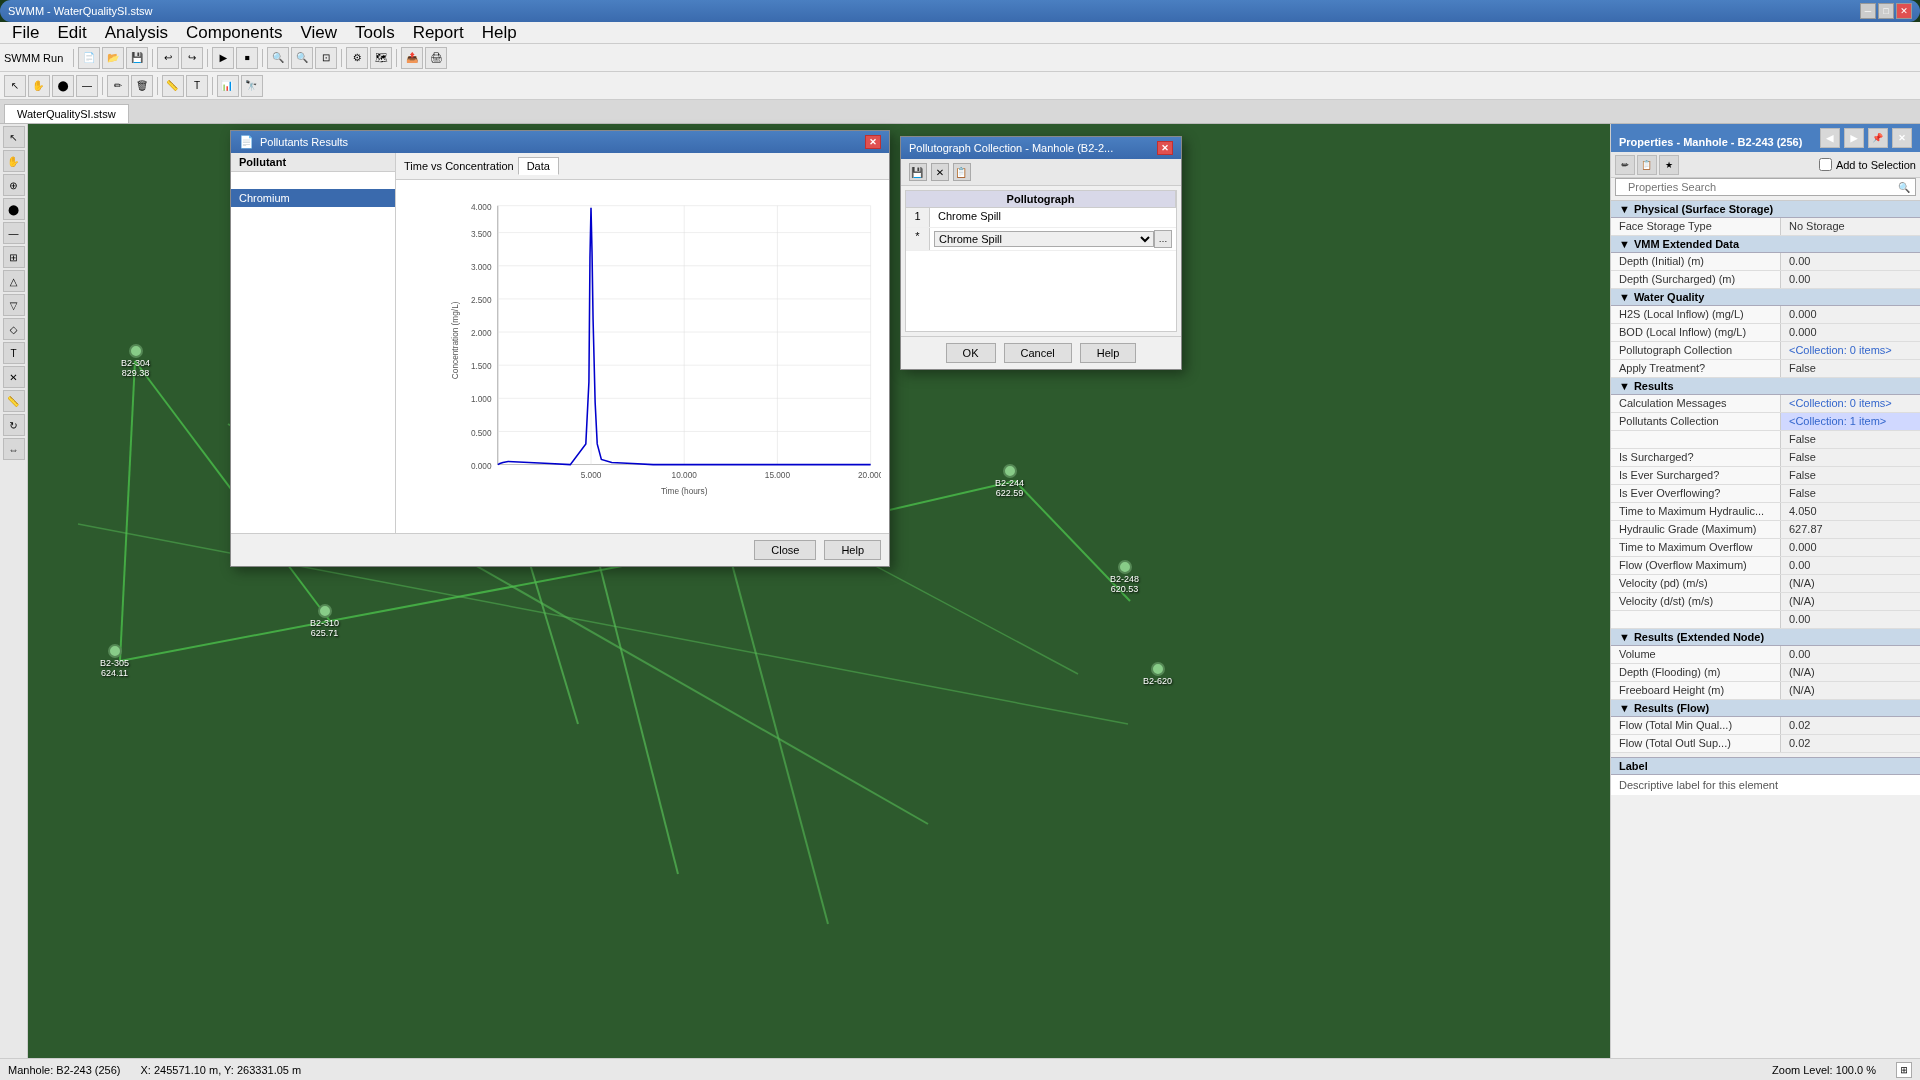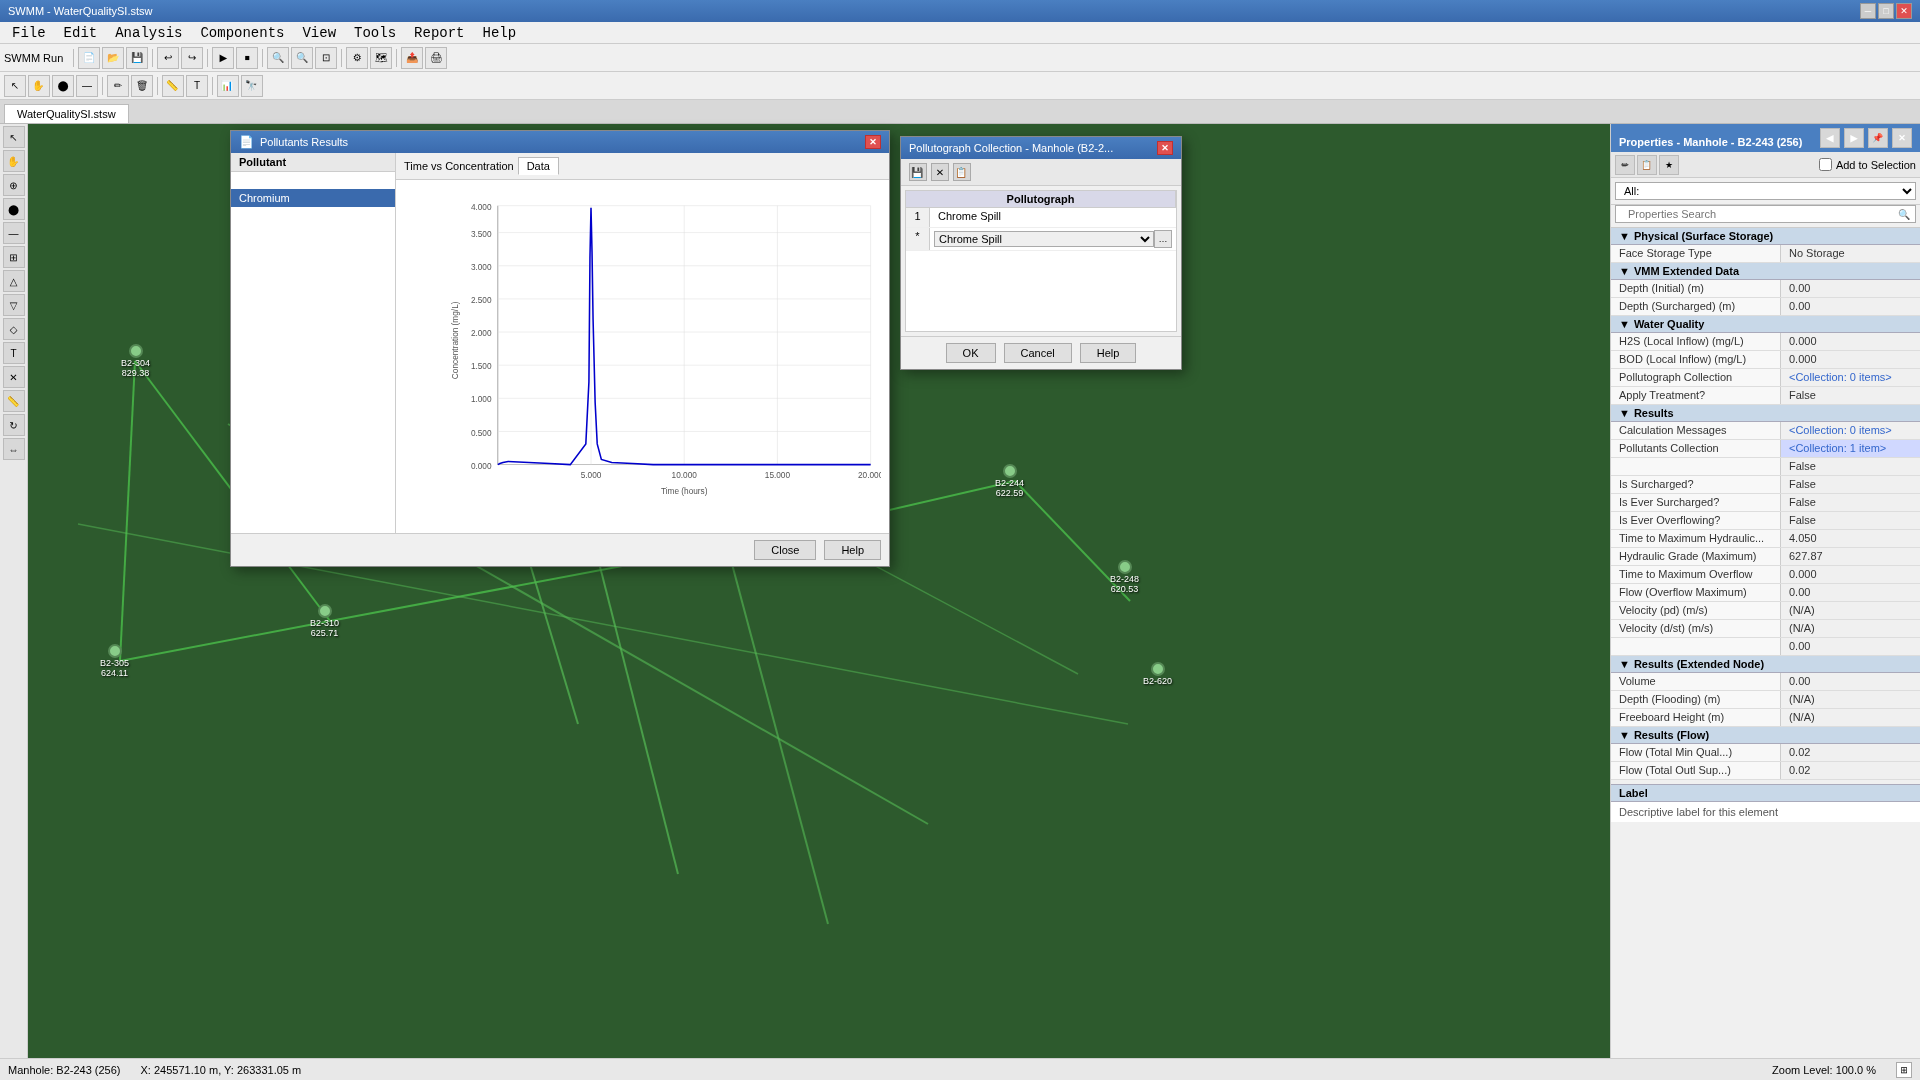--- a/index.html
+++ b/index.html
@@ -16,20 +16,21 @@
     
     .title-bar {
       background: linear-gradient(to bottom, #4a7fc1, #3a6aad);
       height: 22px;
       display: flex;
       align-items: center;
       justify-content: space-between;
       padding: 0 8px;
       color: white;
       font-size: 11px;
+      border-radius: 11px;
     }
     .title-bar-controls { display: flex; gap: 2px; }
     .title-bar-btn {
       width: 16px; height: 16px;
       background: #ccc;
       border: 1px solid #999;
       cursor: pointer;
       display: flex; align-items: center; justify-content: center;
       font-size: 9px;
     }
@@ -41,23 +42,22 @@
       height: 22px;
       display: flex;
       align-items: center;
       padding: 0 4px;
       border-bottom: 1px solid #ccc;
       gap: 2px;
     }
     .menu-item {
       padding: 2px 8px;
       cursor: pointer;
-      font-size: 14px;
+      font-size: 17px;
       color: #000;
-      font-family: Liberation Mono, monospace;
     }
 
     
     .toolbar {
       background: #f0f0f0;
       height: 28px;
       display: flex;
       align-items: center;
       padding: 0 4px;
       border-bottom: 1px solid #ccc;
@@ -645,25 +645,20 @@
     </div>
     <div class="right-panel-toolbar">
       <div class="right-panel-toolbar-btn">✏</div>
       <div class="right-panel-toolbar-btn">📋</div>
       <div class="right-panel-toolbar-btn">★</div>
       <div style="margin-left:auto;display:flex;align-items:center;gap:4px;">
         <input type="checkbox" style="margin: 0px;">
         <span>Add to Selection</span>
       </div>
     </div>
-    <div class="panel-controls">
-      <select class="panel-filter-select">
-        <option>All:</option>
-      </select>
-    </div>
     <div class="panel-controls" style="padding-top:0;">
       <div class="panel-search-box">
         <input class="panel-search-input" type="text" placeholder="Properties Search" style="">
         <span style="color:#aaa;font-size:10px;">🔍</span>
       </div>
     </div>
 
     <div class="properties-table">
 
       <div class="prop-section-header">

